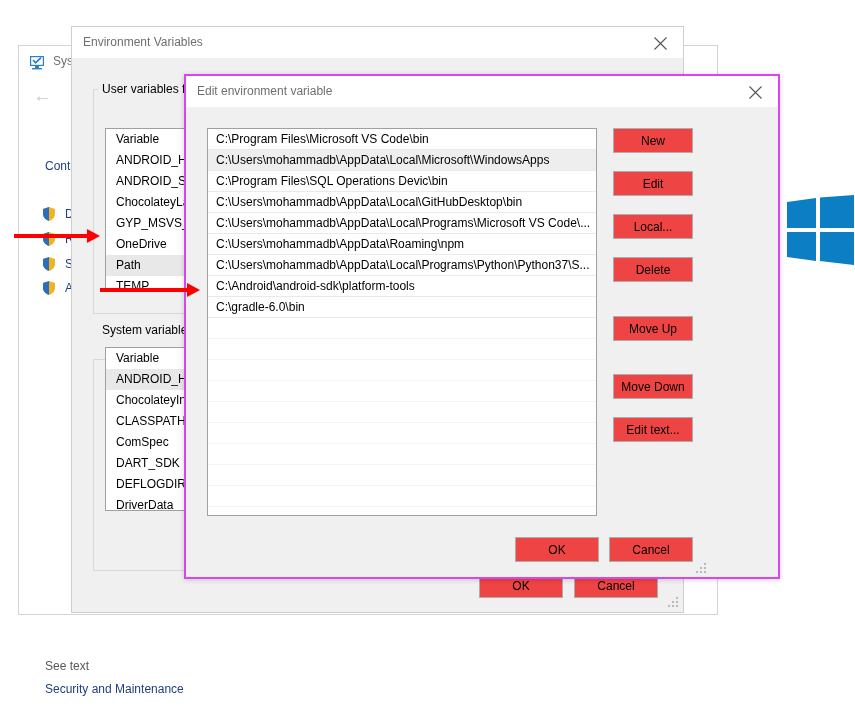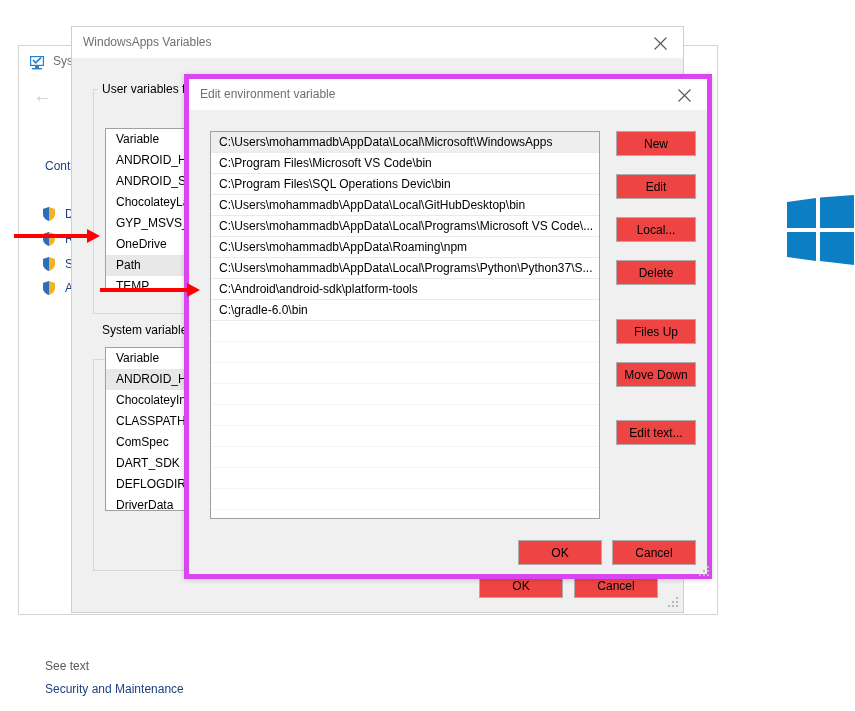--- a/index.html
+++ b/index.html
@@ -152,24 +152,24 @@
     white-space: nowrap;
     box-sizing: border-box;
   }
   .varlist .hdr { color: #000; }
   .varlist .row.sel { background: #e8e8e8; }
 
   
   #edit-window {
     left: 184px;
     top: 74px;
-    width: 528px;
+    width: 596px;
     height: 505px;
     background: #f0f0f0;
-    border: 5px solid #d946ef;
+    border: 2px solid #d946ef;
     box-shadow: 0 1px 5px rgba(0,0,0,0.18);
   }
   #path-list {
     position: absolute;
     left: 21px;
     top: 52px;
     width: 390px;
     height: 388px;
     background: #ffffff;
     border: 1px solid #a0a0a0;
@@ -286,21 +286,21 @@
   <svg width="70" height="70" viewBox="0 0 70 70">
     <polygon points="2,7 31,3 31,33 2,33" fill="#0b7ec4"></polygon>
     <polygon points="35,2.5 69,0 69,33 35,33" fill="#0b7ec4"></polygon>
     <polygon points="2,37 31,37 31,66 2,62" fill="#0b7ec4"></polygon>
     <polygon points="35,37 69,37 69,70 35,66" fill="#0b7ec4"></polygon>
   </svg>
 </div>
 
 <div class="win" id="env-window">
   <div class="titlebar">
-    <span class="title">WindowsApps Variables</span>
+    <span class="title">Environment Variables</span>
     <span class="closebtn">
       <svg width="13" height="13" viewBox="0 0 13 13">
         <line x1="0.5" y1="0.5" x2="12.5" y2="12.5" stroke="#555" stroke-width="1.1"></line>
         <line x1="12.5" y1="0.5" x2="0.5" y2="12.5" stroke="#555" stroke-width="1.1"></line>
       </svg>
     </span>
   </div>
 
   <div class="groupbox" style="left:21px; top:62px; width:571px; height:225px;"></div>
   <span class="groupbox-label" style="left:26px; top:55px;">User variables for</span>
@@ -346,22 +346,22 @@
     <span class="title">Edit environment variable</span>
     <span class="closebtn">
       <svg width="13" height="13" viewBox="0 0 13 13">
         <line x1="0.5" y1="0.5" x2="12.5" y2="12.5" stroke="#555" stroke-width="1.1"></line>
         <line x1="12.5" y1="0.5" x2="0.5" y2="12.5" stroke="#555" stroke-width="1.1"></line>
       </svg>
     </span>
   </div>
 
   <div id="path-list">
+    <div class="path-row">C:\Program Files\Microsoft VS Code\bin</div>
     <div class="path-row sel">C:\Users\mohammadb\AppData\Local\Microsoft\WindowsApps</div>
-    <div class="path-row">C:\Program Files\Microsoft VS Code\bin</div>
     <div class="path-row">C:\Program Files\SQL Operations Devic\bin</div>
     <div class="path-row">C:\Users\mohammadb\AppData\Local\GitHubDesktop\bin</div>
     <div class="path-row">C:\Users\mohammadb\AppData\Local\Programs\Microsoft VS Code\...</div>
     <div class="path-row">C:\Users\mohammadb\AppData\Roaming\npm</div>
     <div class="path-row">C:\Users\mohammadb\AppData\Local\Programs\Python\Python37\S...</div>
     <div class="path-row">C:\Android\android-sdk\platform-tools</div>
     <div class="path-row">C:\gradle-6.0\bin</div>
     <div class="path-row blank"></div>
     <div class="path-row blank"></div>
     <div class="path-row blank"></div>
@@ -370,22 +370,22 @@
     <div class="path-row blank"></div>
     <div class="path-row blank"></div>
     <div class="path-row blank"></div>
     <div class="path-row blank"></div>
   </div>
 
   <button class="btn side" style="top:52px;">New</button>
   <button class="btn side" style="top:95px;">Edit</button>
   <button class="btn side" style="top:138px;">Local...</button>
   <button class="btn side" style="top:181px;">Delete</button>
-  <button class="btn side" style="top:240px;">Files Up</button>
-  <button class="btn side" style="top:283px;">Move Down</button>
+  <button class="btn side" style="top:240px;">Move Up</button>
+  <button class="btn side" style="top:298px;">Move Down</button>
   <button class="btn side" style="top:341px;">Edit text...</button>
 
   <button class="btn footer" style="left:329px; top:461px;">OK</button>
   <button class="btn footer" style="left:423px; top:461px;">Cancel</button>
 
   <span class="grip" style="left:510px; top:487px;">
     <i style="left:8px; top:0"></i>
       <i style="left:4px; top:4px"></i>
       <i style="left:8px; top:4px"></i>
     <i style="left:0; top:8px"></i>

